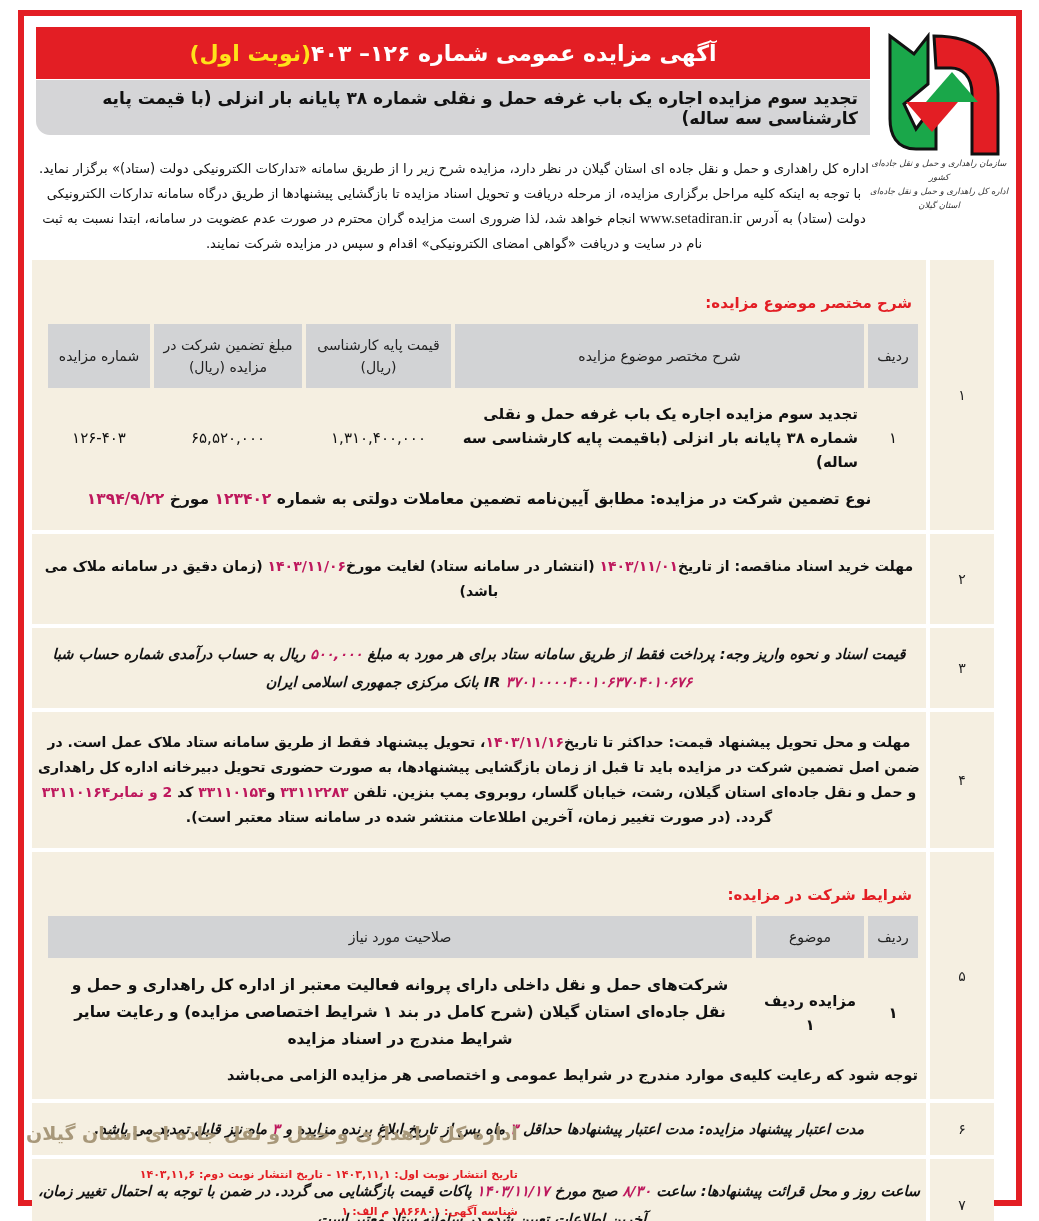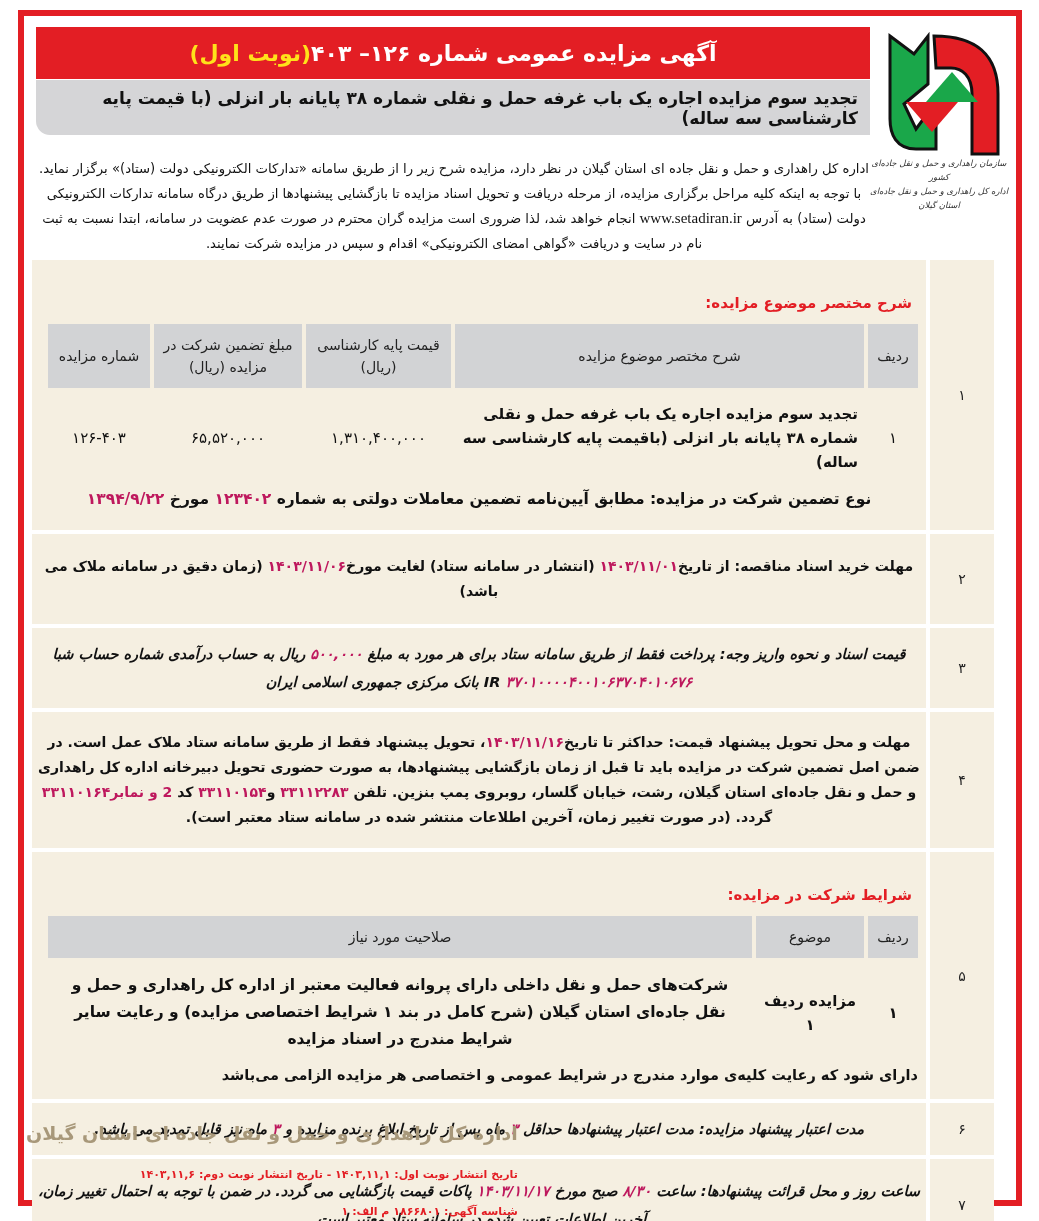--- a/index.html
+++ b/index.html
@@ -141,21 +141,21 @@
             <th style="width:108px">موضوع</th>
             <th>صلاحیت مورد نیاز</th>
           </tr>
           <tr>
             <td class="bold">۱</td>
             <td class="bold">مزایده ردیف ۱</td>
             <td class="bold" style="font-size:15.5px;line-height:27px">شرکت‌های حمل و نقل داخلی دارای پروانه فعالیت معتبر از اداره کل راهداری و حمل و نقل جاده‌ای استان گیلان (شرح کامل در بند ۱ شرایط اختصاصی مزایده) و رعایت سایر شرایط مندرج در اسناد مزایده</td>
           </tr>
         </tbody>
           </table>
-        <div class="note5">دارای شود که رعایت کلیه‌ی موارد مندرج در شرایط عمومی و اختصاصی هر مزایده الزامی می‌باشد</div>
+        <div class="note5">توجه شود که رعایت کلیه‌ی موارد مندرج در شرایط عمومی و اختصاصی هر مزایده الزامی می‌باشد</div>
       </div>
     </div>
 
     <div class="row">
       <div class="num">۶</div>
       <div class="body para lg">
         <span>مدت اعتبار پیشنهاد مزایده: مدت اعتبار پیشنهادها حداقل</span>
         <span class="cyan">۳</span>
         <span>ماه پس از تاریخ ابلاغ برنده مزایده و</span>
         <span class="cyan">۳</span>

